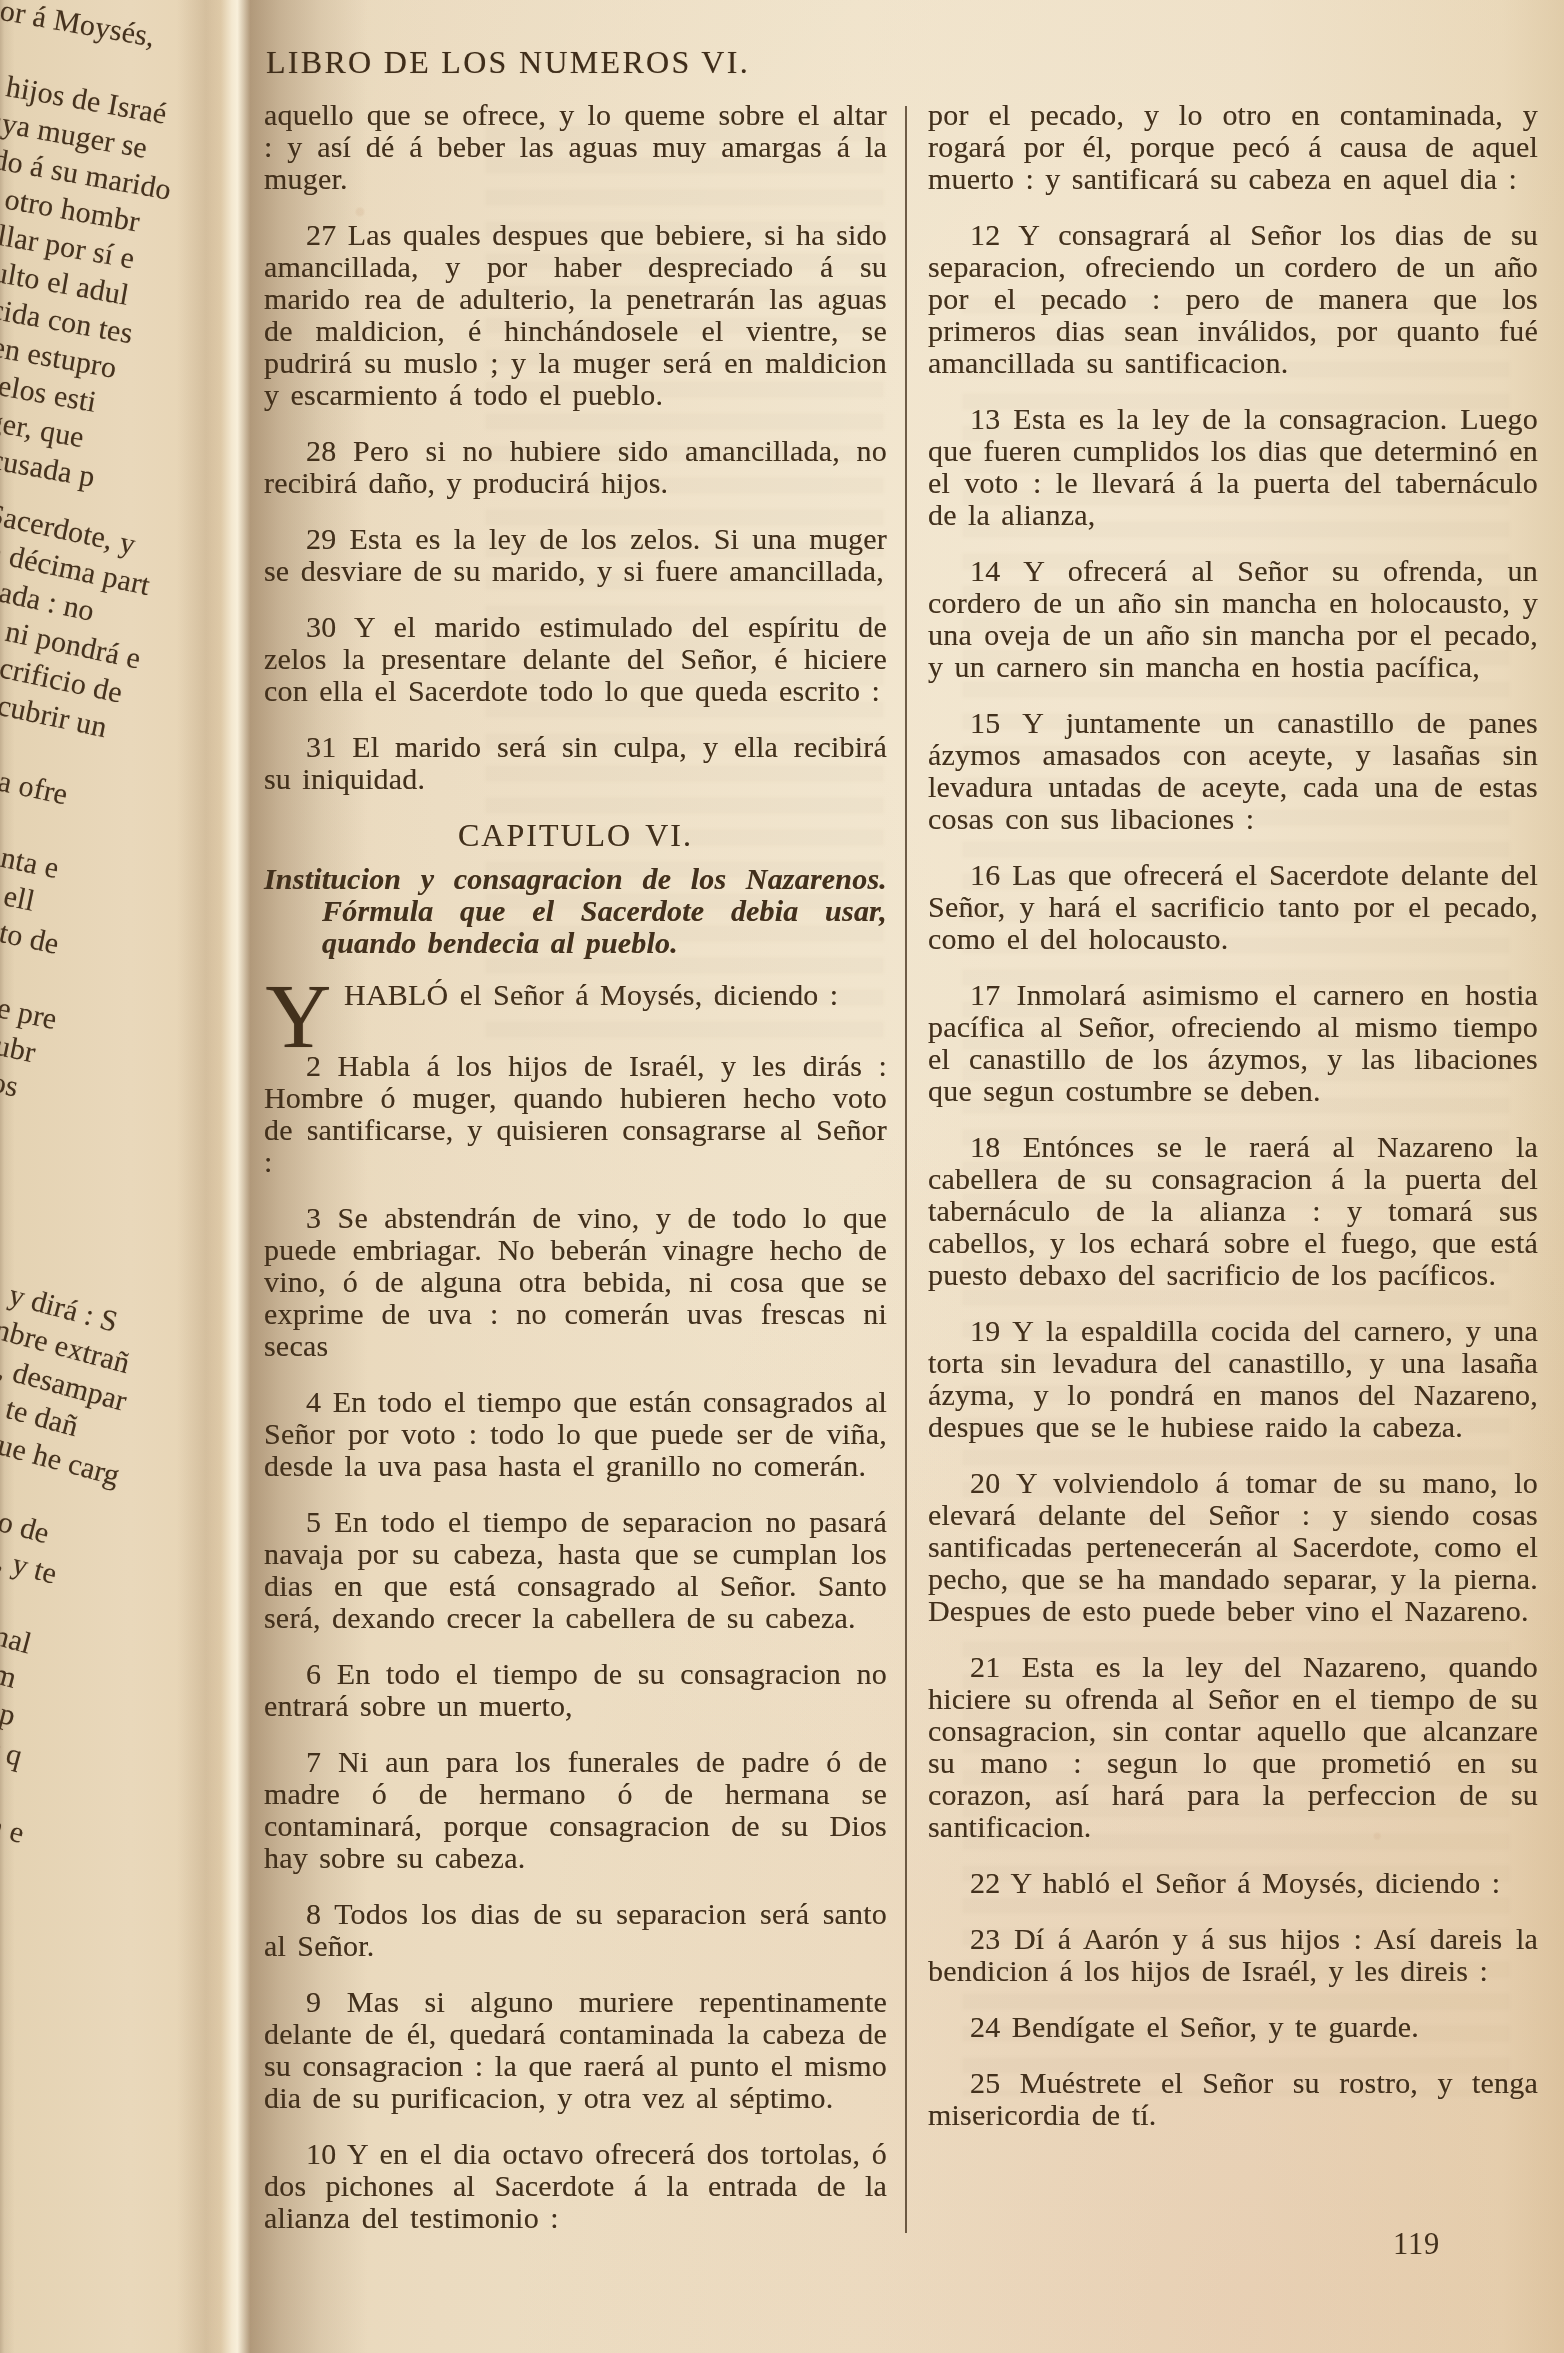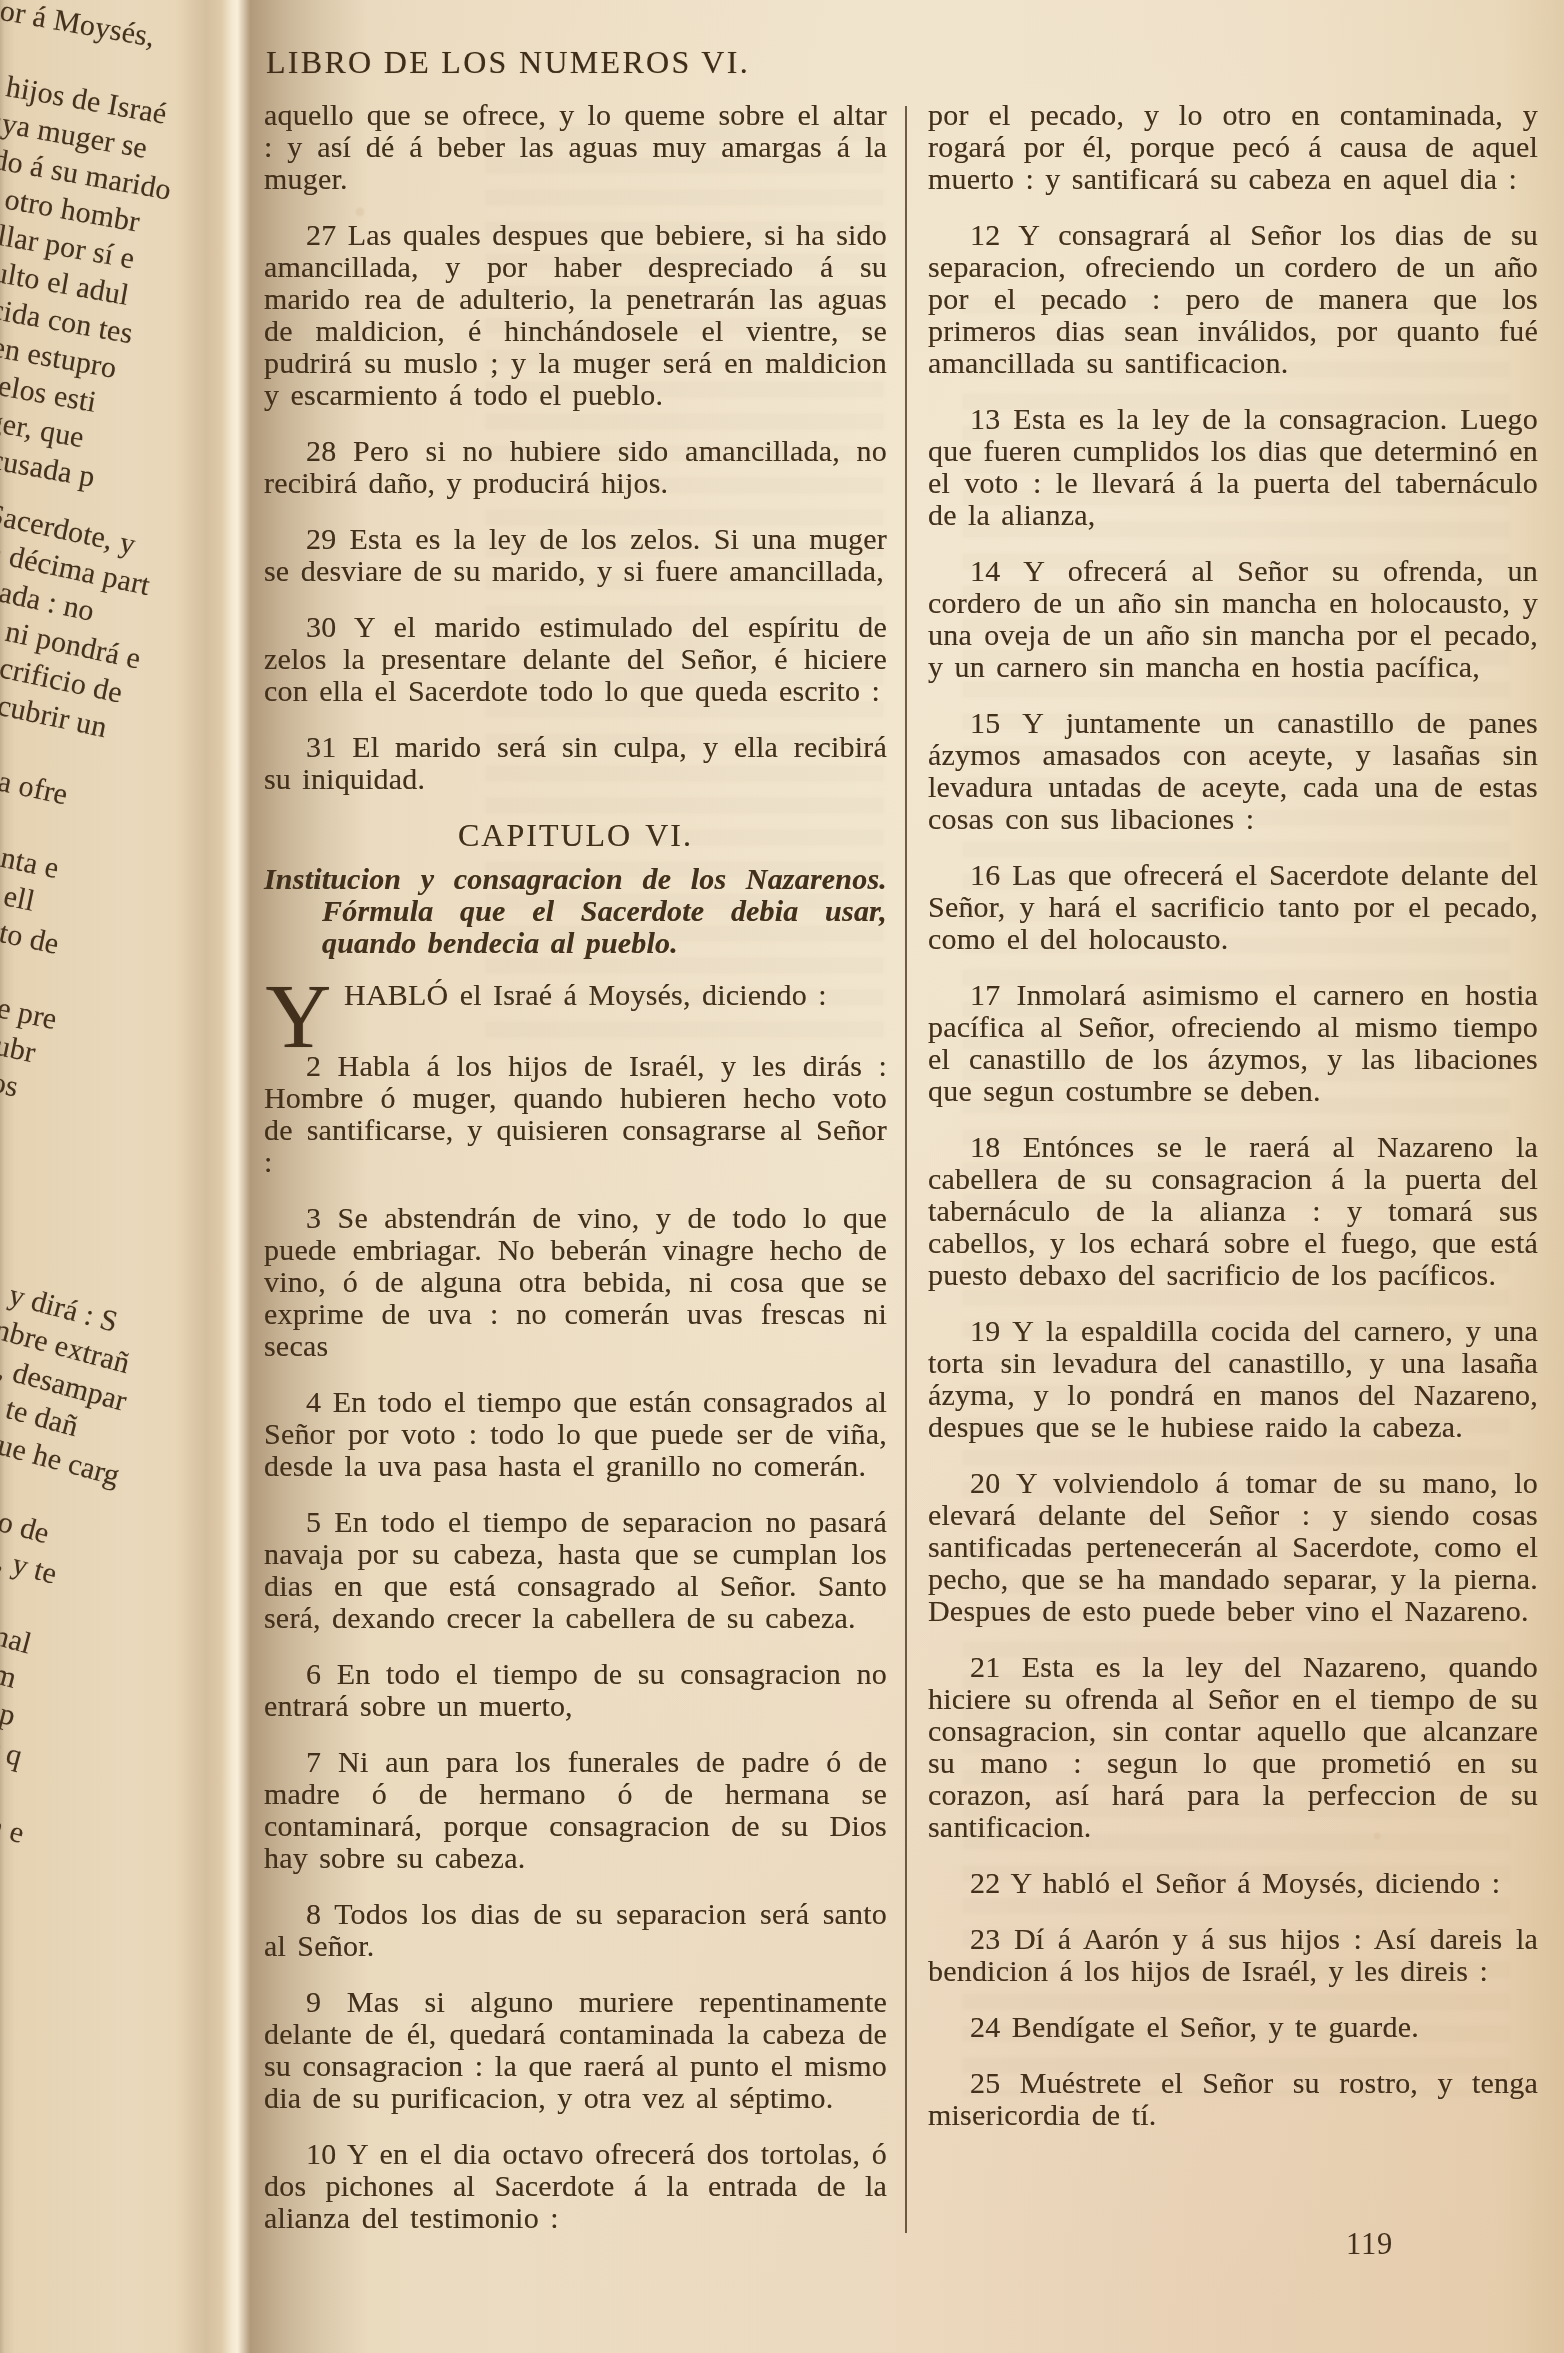--- a/index.html
+++ b/index.html
@@ -48,21 +48,21 @@
   .blk{clear:left;margin:0;}
   .b-cont{text-indent:0;}
   .b-verse{text-indent:42px;margin-top:24px;}
   .b-chapter{text-align:center;text-indent:0;font-size:32px;letter-spacing:2px;
              margin:23.5px 0 12.5px 0;}
   .b-summary{font-style:italic;padding-left:58px;text-indent:-58px;margin:3.1px 0 19px 0;font-weight:bold;}
   .b-opening{margin-top:20.3px;}
   .init:empty{display:none;}
   .b-opening .init{float:left;font-size:91px;line-height:66px;padding:4.7px 12.5px 0 1.6px;
                    text-shadow:0 0 0.8px rgba(50,32,16,.5);}
-  .pageno{position:absolute;left:1346px;top:2227px;width:94px;text-align:left;z-index:3;
+  .pageno{position:absolute;left:1346px;top:2227px;width:94px;text-align:right;z-index:3;
           font-size:30.5px;letter-spacing:0.8px;}
   
   .ghost{position:absolute;z-index:2;pointer-events:none;opacity:.55;filter:blur(1.6px);
     background:repeating-linear-gradient(180deg, rgba(120,88,52,.05) 0 17px, transparent 17px 32px);}
   .ghost.g1{left:485px;top:125px;width:399px;height:923px;}
   .ghost.g2{left:962px;top:297px;width:548px;height:1800px;}
 </style>
 </head>
 <body>
 
@@ -151,21 +151,21 @@
       <div class="blk b-verse"><span>29 Esta es la ley de los zelos. Si una muger se desviare de su marido, y si fuere amancillada,</span></div>
 
       <div class="blk b-verse"><span>30 Y el marido estimulado del espíritu de zelos la presentare delante del Señor, é hiciere con ella el Sacerdote todo lo que queda escrito :</span></div>
 
       <div class="blk b-verse"><span>31 El marido será sin culpa, y ella recibirá su iniquidad.</span></div>
 
       <div class="blk b-chapter"><span>CAPITULO VI.</span></div>
 
       <div class="blk b-summary"><span>Institucion y consagracion de los Nazarenos. Fórmula que el Sacerdote debia usar, quando bendecia al pueblo.</span></div>
 
-      <div class="blk b-opening"><span class="init">Y</span><span>HABLÓ el Israé á Moysés, diciendo :</span></div>
+      <div class="blk b-opening"><span class="init">Y</span><span>HABLÓ el Señor á Moysés, diciendo :</span></div>
 
       <div class="blk b-verse"><span>2 Habla á los hijos de Israél, y les dirás : Hombre ó muger, quando hubieren hecho voto de santificarse, y quisieren consagrarse al Señor :</span></div>
 
       <div class="blk b-verse"><span>3 Se abstendrán de vino, y de todo lo que puede embriagar. No beberán vinagre hecho de vino, ó de alguna otra bebida, ni cosa que se exprime de uva : no comerán uvas frescas ni secas</span></div>
 
       <div class="blk b-verse"><span>4 En todo el tiempo que están consagrados al Señor por voto : todo lo que puede ser de viña, desde la uva pasa hasta el granillo no comerán.</span></div>
 
       <div class="blk b-verse"><span>5 En todo el tiempo de separacion no pasará navaja por su cabeza, hasta que se cumplan los dias en que está consagrado al Señor. Santo será, dexando crecer la cabellera de su cabeza.</span></div>
 
       <div class="blk b-verse"><span>6 En todo el tiempo de su consagracion no entrará sobre un muerto,</span></div>

